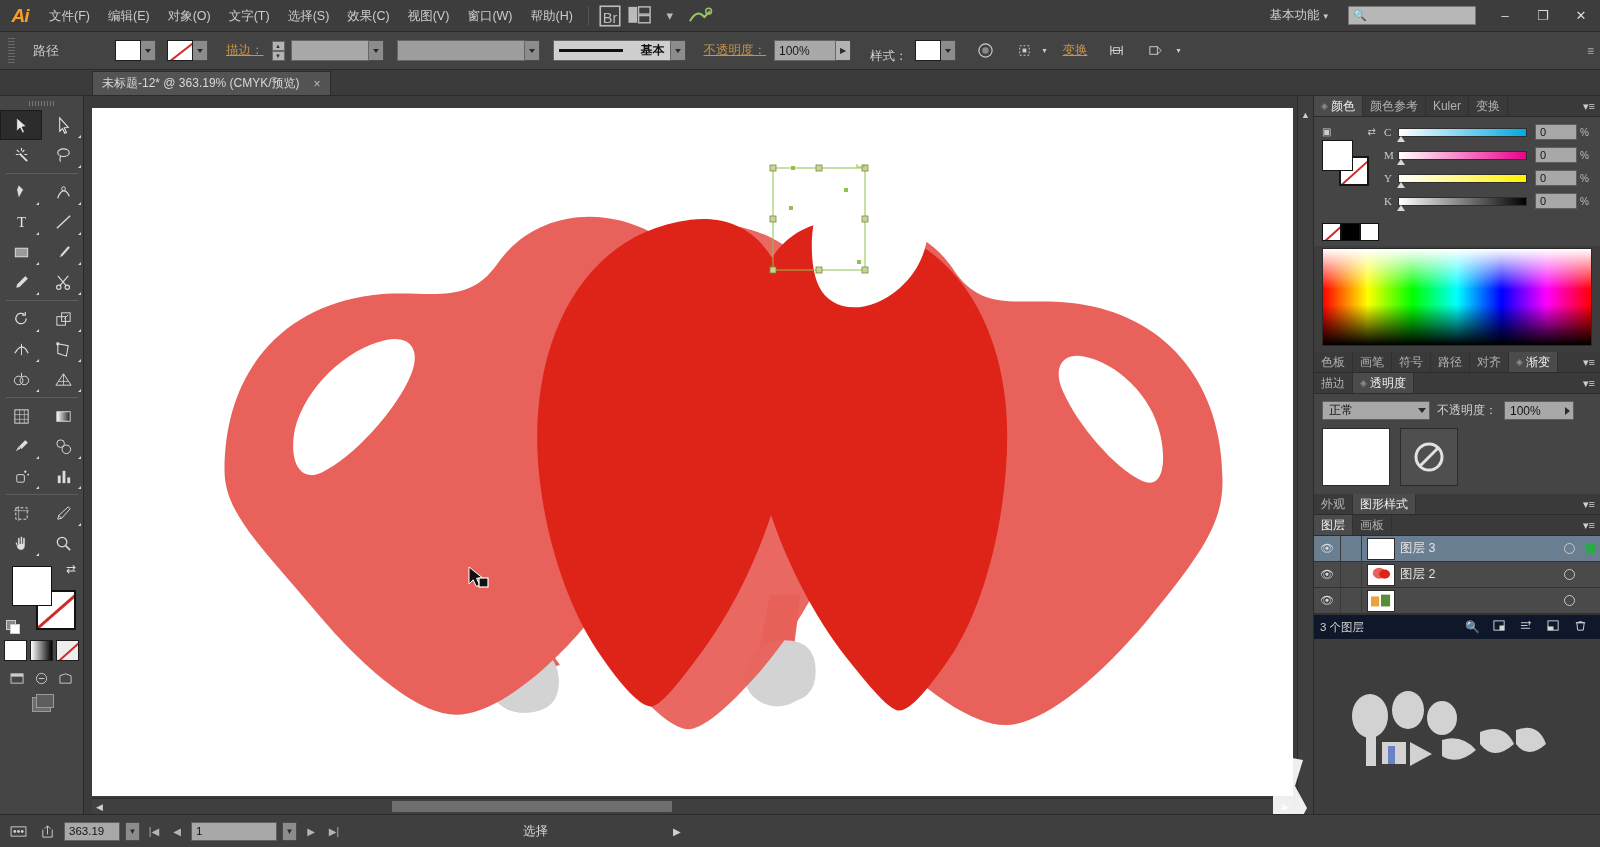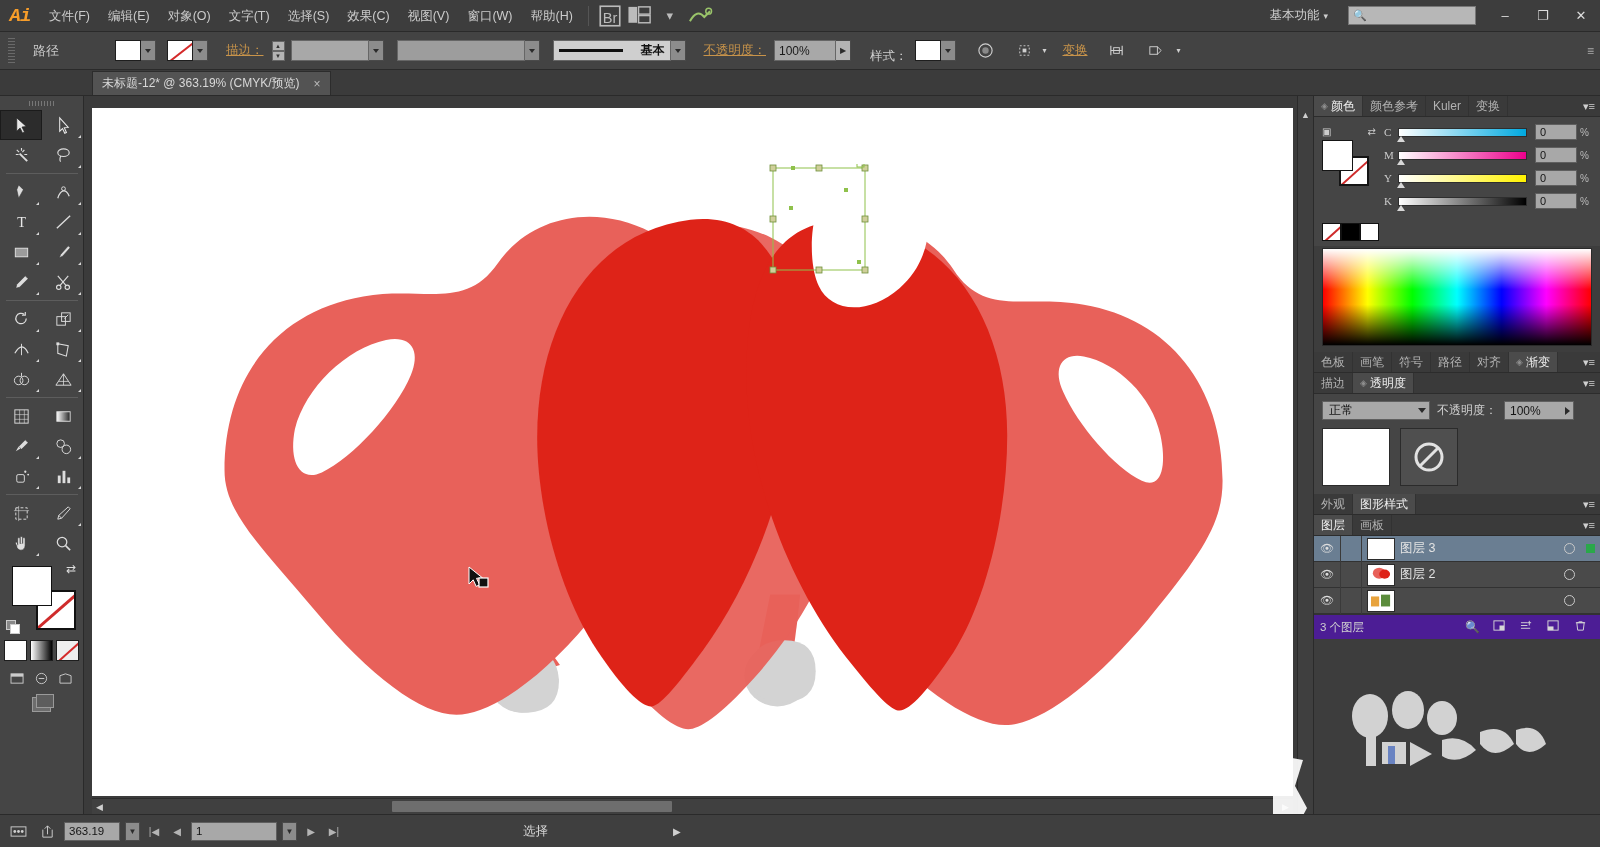--- a/index.html
+++ b/index.html
@@ -5,21 +5,21 @@
   * { box-sizing: border-box; margin:0; padding:0; }
   html,body { width:1600px; height:847px; overflow:hidden;
     font-family:"Liberation Sans", sans-serif; }
   body { background:#3b3b3b; color:#d2d2d2; font-size:12px; position:relative; }
 
   
   #menubar { height:32px; background:#3d3d3d; display:flex; align-items:center;
     border-bottom:1px solid #2a2a2a; position:relative; }
   #ai-logo { width:40px; height:32px; display:flex; align-items:center; justify-content:center;
     color:#f79d2a; font-size:19px; font-weight:bold; font-style:italic;
-    font-family:Liberation Mono, monospace; letter-spacing:-1px; }
+    font-family:Liberation Sans, sans-serif; letter-spacing:-1px; }
   .menu-item { padding:0 9px; height:32px; line-height:32px; color:#ccc; font-size:12.5px;
     cursor:default; white-space:nowrap; }
   .mb-sep { width:1px; height:20px; background:#555; margin:0 6px; }
   .mb-icon { width:26px; height:24px; display:flex; align-items:center; justify-content:center;
     color:#bbb; font-size:13px; margin:0 2px; }
   #menubar-right { margin-left:auto; display:flex; align-items:center; height:32px; }
   #workspace-sel { display:flex; align-items:center; gap:4px; padding:0 10px; color:#cfcfcf; font-size:12.5px; }
   #search-box { width:128px; height:19px; background:#b7b7b7; border:1px solid #777;
     display:flex; align-items:center; padding:0 4px; margin:0 10px; }
   #search-box .sicon { color:#444; font-size:11px; }
@@ -203,21 +203,21 @@
   .leye { width:26px; display:flex; align-items:center; justify-content:center; color:#ddd; font-size:11px; }
   .llock { width:22px; border-left:1px solid #3a3a3a; border-right:1px solid #3a3a3a; height:26px; }
   .lthumb { width:28px; height:22px; border:1px solid #2b2b2b; background:#fff; margin:0 5px;
     display:flex; align-items:center; justify-content:center; overflow:hidden; }
   .lname { flex:1; color:#e3e3e3; font-size:12.5px; }
   .ltarget { width:22px; display:flex; align-items:center; justify-content:center; }
   .ltarget u { width:11px; height:11px; border:1.5px solid #c9c9c9; border-radius:50%;
     display:block; text-decoration:none; }
   .lsel { width:20px; display:flex; align-items:center; justify-content:center; }
   .lsel b { width:9px; height:9px; background:#2aa84a; display:block; }
-  #layers-foot { height:25px; background:#4c1d95; display:flex; align-items:center;
+  #layers-foot { height:25px; background:#0f172a; display:flex; align-items:center;
     border-top:1px solid #323232; padding:0 6px; }
   #layers-count { color:#d0d0d0; font-size:11.5px; flex:1; }
   .lfico { width:27px; text-align:center; color:#d7d7d7; font-size:12px; }
 
   
   #statusbar { position:absolute; left:0; right:0; bottom:0; height:33px; background:#3f3f3f;
     border-top:1px solid #2a2a2a; display:flex; align-items:center; padding-left:6px; gap:5px; }
   .sb-icon { width:24px; height:20px; display:flex; align-items:center; justify-content:center;
     color:#cfcfcf; font-size:12px; }
   #sb-zoom { width:56px; height:19px; background:#a8a8a8; border:1px solid #5f5f5f;

